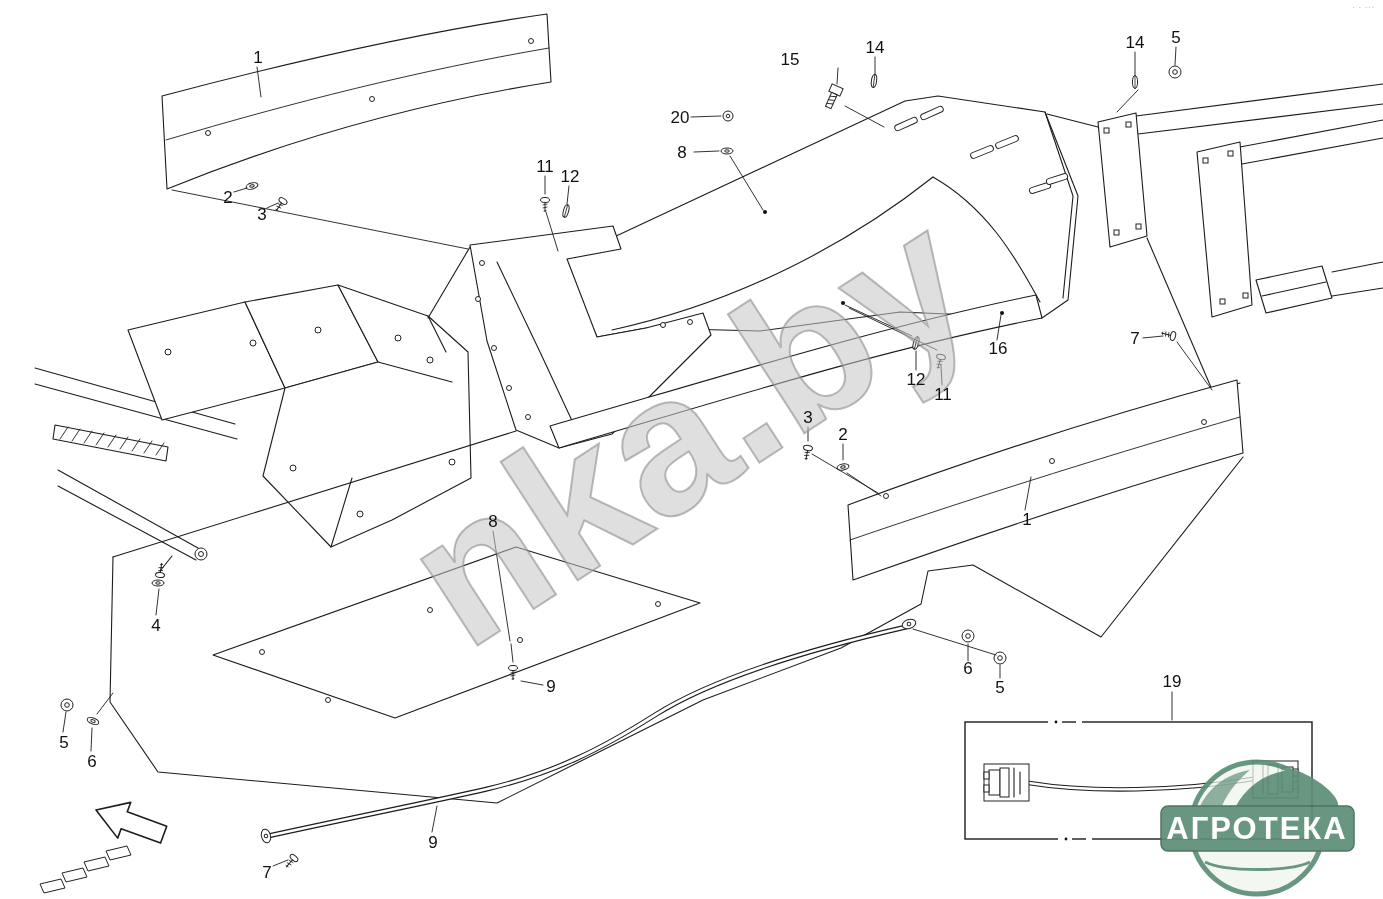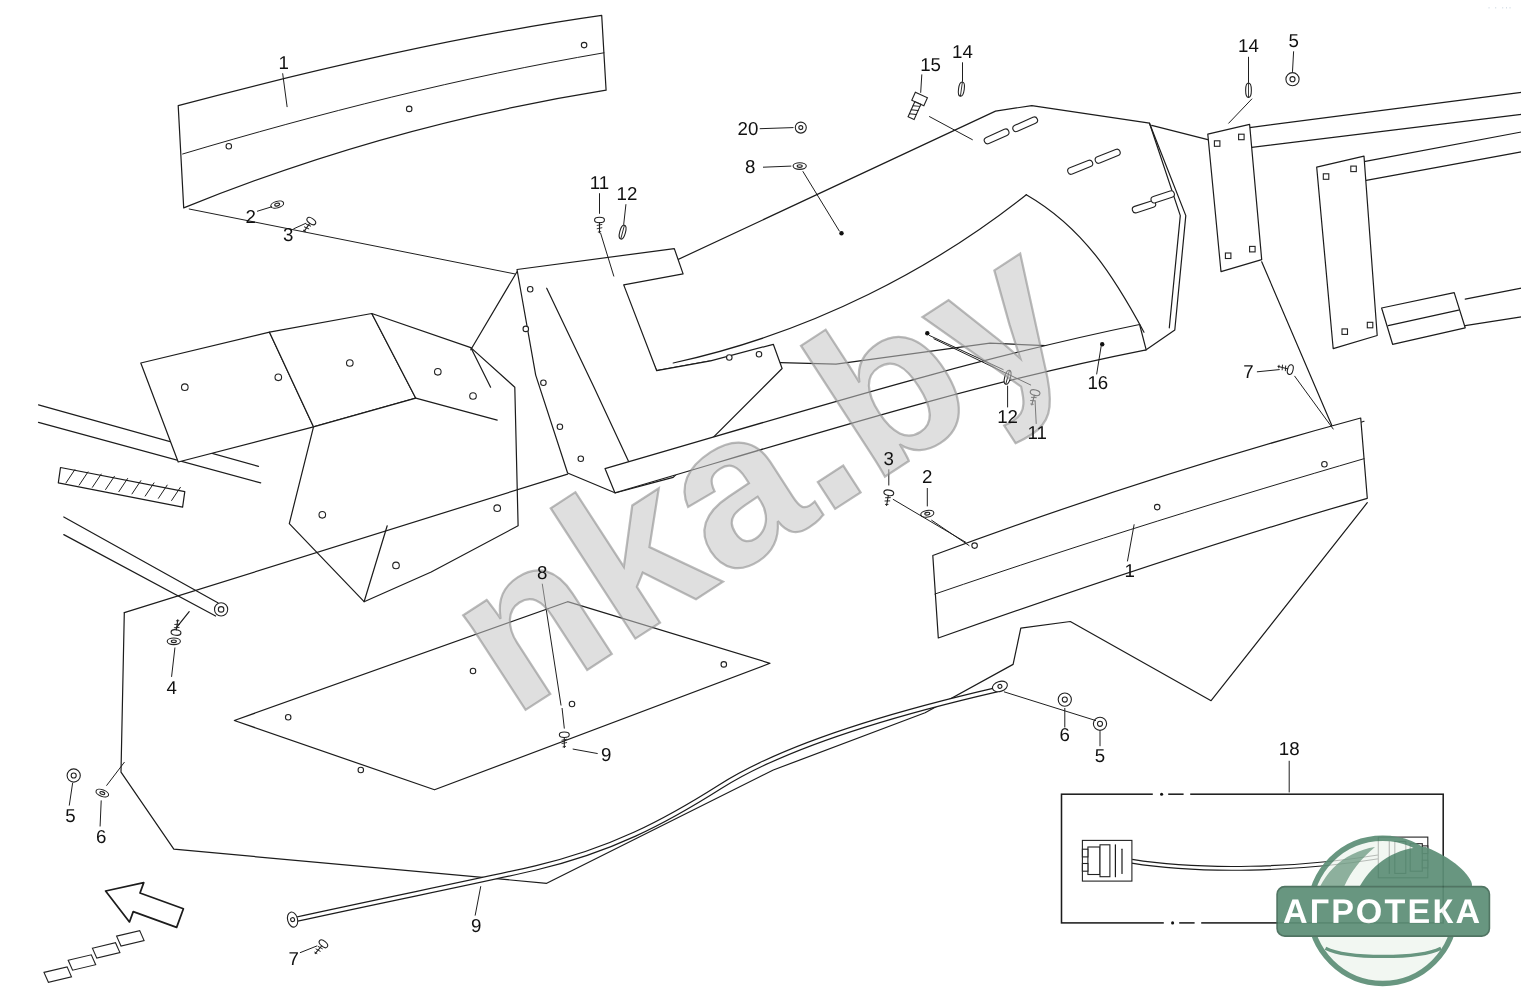--- a/index.html
+++ b/index.html
@@ -309,37 +309,37 @@
 </svg>
 
 <div id="callout-layer">
       <div class="callout" style="left: 258px; top: 57px;">1</div>
       <div class="callout" style="left: 228px; top: 197px;">2</div>
       <div class="callout" style="left: 262px; top: 214px;">3</div>
       <div class="callout" style="left: 545px; top: 166px;">11</div>
       <div class="callout" style="left: 570px; top: 176px;">12</div>
       <div class="callout" style="left: 680px; top: 117px;">20</div>
       <div class="callout" style="left: 682px; top: 152px;">8</div>
-      <div class="callout" style="left: 846px; top: 59px; text-align: right;">15</div>
+      <div class="callout" style="left: 790px; top: 59px; text-align: right;">15</div>
       <div class="callout" style="left: 875px; top: 47px;">14</div>
       <div class="callout" style="left: 1135px; top: 42px;">14</div>
       <div class="callout" style="left: 1176px; top: 37px;">5</div>
       <div class="callout" style="left: 998px; top: 348px;">16</div>
       <div class="callout" style="left: 916px; top: 379px;">12</div>
       <div class="callout" style="left: 943px; top: 394px;">11</div>
       <div class="callout" style="left: 1135px; top: 338px;">7</div>
       <div class="callout" style="left: 808px; top: 417px;">3</div>
       <div class="callout" style="left: 843px; top: 434px;">2</div>
       <div class="callout" style="left: 1027px; top: 519px;">1</div>
       <div class="callout" style="left: 493px; top: 521px;">8</div>
       <div class="callout" style="left: 156px; top: 625px;">4</div>
       <div class="callout" style="left: 551px; top: 686px;">9</div>
       <div class="callout" style="left: 968px; top: 668px;">6</div>
       <div class="callout" style="left: 1000px; top: 687px;">5</div>
-      <div class="callout" style="left: 1172px; top: 681px;">18</div>
+      <div class="callout" style="left: 1172px; top: 681px;">19</div>
       <div class="callout" style="left: 64px; top: 742px;">5</div>
       <div class="callout" style="left: 92px; top: 761px;">6</div>
       <div class="callout" style="left: 433px; top: 842px;">9</div>
       <div class="callout" style="left: 267px; top: 872px;">7</div>
     </div>
 
 <div class="corner-mark">· · ···</div>
 
 </div>
 

